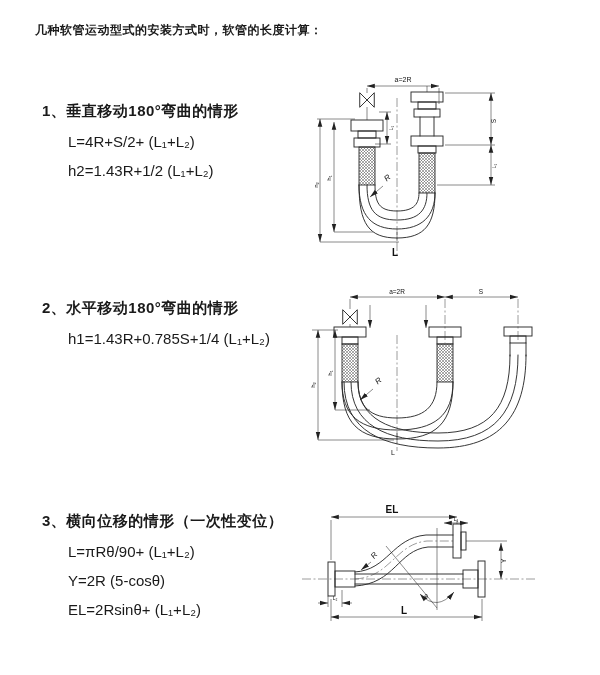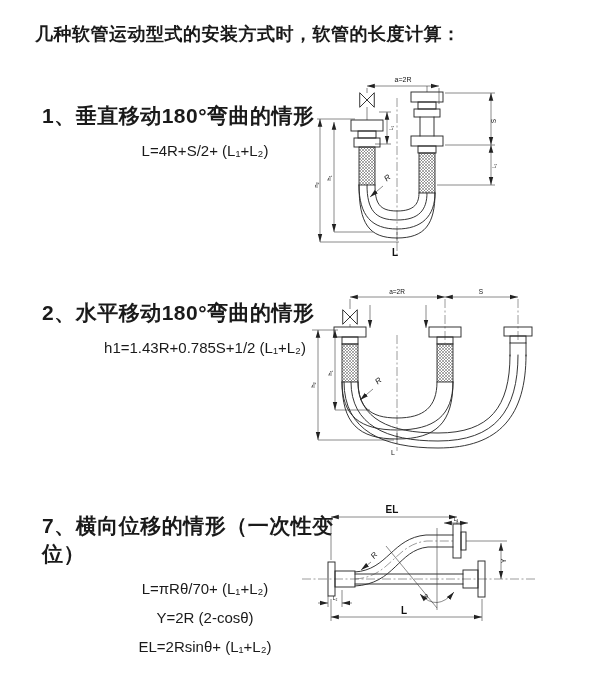--- a/index.html
+++ b/index.html
@@ -7,25 +7,25 @@
     position:relative;
     width:600px;height:675px;
     background:#ffffff;
     font-family:"Liberation Sans","DejaVu Sans",sans-serif;
     color:#1a1a1a;
     overflow:hidden;
     margin:0 auto;
   }
   .title{
     position:absolute;left:35px;top:22px;
-    font-size:18px;font-weight:bold;letter-spacing:.5px;
+    font-size:12px;font-weight:bold;letter-spacing:.5px;
   }
   .sec{position:absolute;left:42px;width:300px;}
-  .sec-heading{font-size:21px;font-weight:bold;margin:0 0 12px 0;letter-spacing:.5px;}
-  .formula{font-size:15px;margin:0 0 12px 26px;white-space:nowrap;text-align:center;}
+  .sec-heading{font-size:15px;font-weight:bold;margin:0 0 12px 0;letter-spacing:.5px;}
+  .formula{font-size:15px;margin:0 0 12px 26px;white-space:nowrap;}
   svg.diag{position:absolute;}
   svg text{fill:#111;font-family:"Liberation Sans","DejaVu Sans",sans-serif;}
   .ln{stroke:#2b2b2b;stroke-width:.95;fill:none;stroke-linecap:round;}
   .thin{stroke:#3a3a3a;stroke-width:.6;fill:none;}
   .dim{stroke:#2b2b2b;stroke-width:.55;fill:none;}
   .cl{stroke:#4a4a4a;stroke-width:.55;fill:none;stroke-dasharray:9 2.5 2 2.5;}
   .braid{fill:url(#braidp);stroke:#2b2b2b;stroke-width:.9;}
   .box{fill:none;stroke:#2b2b2b;stroke-width:.95;}
 </style>
 </head>
@@ -45,20 +45,21 @@
         <path d="M0,0 L3,3 M3,0 L0,3" stroke="#555" stroke-width="0.5"></path>
       </pattern>
     </defs>
   </svg>
 
   <div class="title">几种软管运动型式的安装方式时，软管的长度计算：</div>
 
   <section class="sec" style="top:102px">
     <div class="sec-heading">1、垂直移动180°弯曲的情形</div>
     <div class="formula">L=4R+S/2+ (L₁+L₂)</div>
+    <div class="formula">h2=1.43R+1/2 (L₁+L₂)</div>
   </section>
 
   <svg class="diag" style="left:315px;top:60px" width="285" height="200" viewBox="0 0 285 200">
     <g>
       <path class="cl" d="M82,38 V196"></path>
     </g>
     <g>
       <line class="dim" x1="52" y1="26" x2="124" y2="26" marker-start="url(#mS)" marker-end="url(#mE)"></line>
       <line class="dim" x1="124" y1="28" x2="124" y2="44"></line>
       <text x="88" y="22" font-size="7" text-anchor="middle">a=2R</text>
@@ -113,21 +114,21 @@
       <line class="dim" x1="68" y1="126" x2="55" y2="137" marker-end="url(#mE)"></line>
     </g>
     <g>
       <line class="dim" x1="82" y1="172" x2="82" y2="181"></line>
       <text x="80" y="196" font-size="10" font-weight="bold" text-anchor="middle">L</text>
     </g>
   </svg>
 
   <section class="sec" style="top:299px">
     <div class="sec-heading">2、水平移动180°弯曲的情形</div>
-    <div class="formula">h1=1.43R+0.785S+1/2 (L₁+L₂)</div>
+    <div class="formula">h1=1.43R+0.785S+1/4 (L₁+L₂)</div>
   </section>
 
   <svg class="diag" style="left:308px;top:283px" width="290" height="180" viewBox="0 0 290 180">
     <g>
       <path class="cl" d="M89,52 V168 M137,16 V60 M210,16 V58"></path>
     </g>
     <g>
       <line class="dim" x1="42" y1="14" x2="137" y2="14" marker-start="url(#mS)" marker-end="url(#mE)"></line>
       <text x="89" y="11" font-size="6.5" text-anchor="middle">a=2R</text>
       <line class="dim" x1="42" y1="16" x2="42" y2="26"></line>
@@ -180,23 +181,23 @@
       <text transform="translate(72,100) rotate(-40)" font-size="8" font-style="italic" text-anchor="middle">R</text>
       <line class="dim" x1="65" y1="106" x2="52" y2="117" marker-end="url(#mE)"></line>
     </g>
     <g>
       <line class="dim" x1="89" y1="150" x2="89" y2="160"></line>
       <text x="85" y="172" font-size="7" text-anchor="middle">L</text>
     </g>
   </svg>
 
   <section class="sec" style="top:512px">
-    <div class="sec-heading">7、横向位移的情形（一次性变位）</div>
-    <div class="formula">L=πRθ/70+ (L₁+L₂)</div>
-    <div class="formula">Y=2R (2-cosθ)</div>
+    <div class="sec-heading">3、横向位移的情形（一次性变位）</div>
+    <div class="formula">L=πRθ/90+ (L₁+L₂)</div>
+    <div class="formula">Y=2R (5-cosθ)</div>
     <div class="formula">EL=2Rsinθ+ (L₁+L₂)</div>
   </section>
 
   <svg class="diag" style="left:300px;top:500px" width="300" height="145" viewBox="0 0 300 145">
     <path class="cl" d="M2,79 H236"></path>
     <g>
       <rect class="box" x="28" y="62" width="7" height="34"></rect>
       <rect class="box" x="35" y="71" width="20" height="16"></rect>
     </g>
     <g>

